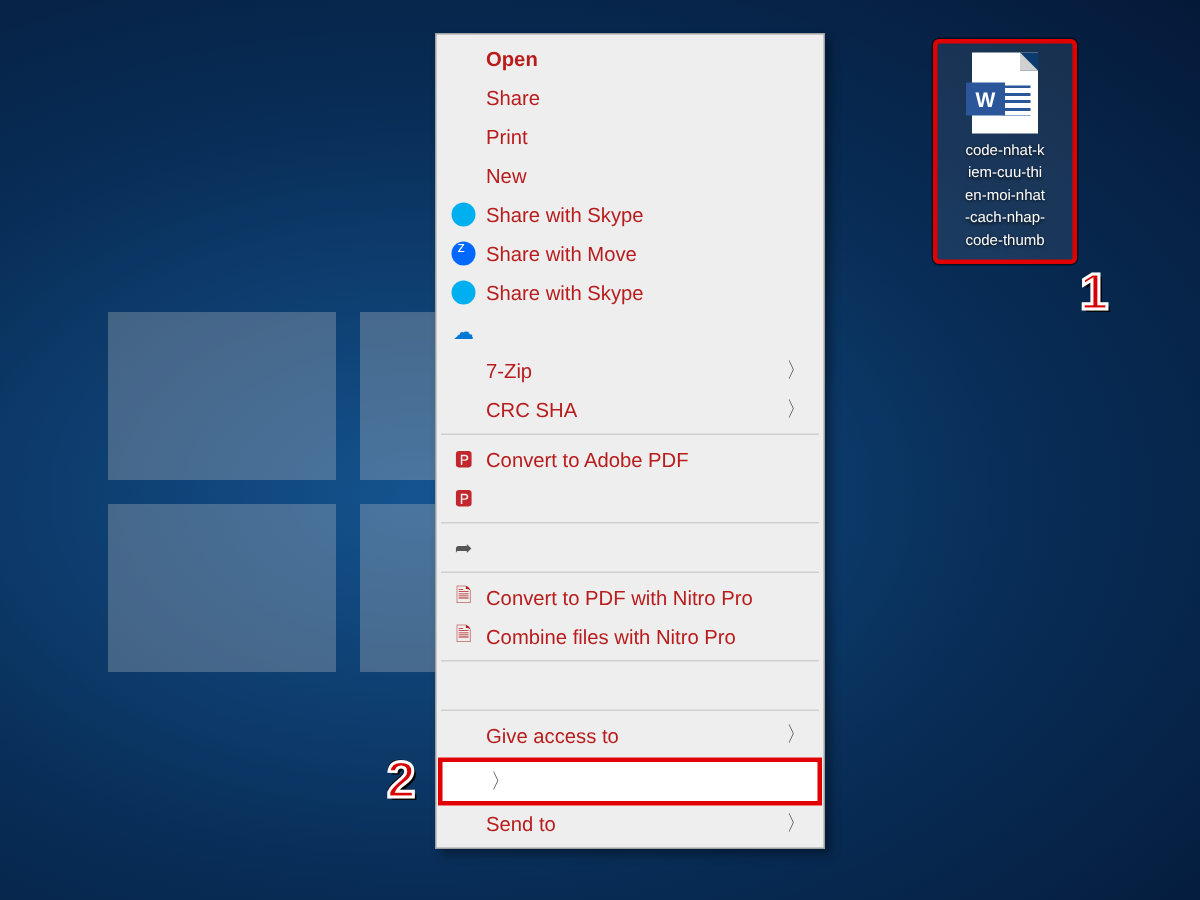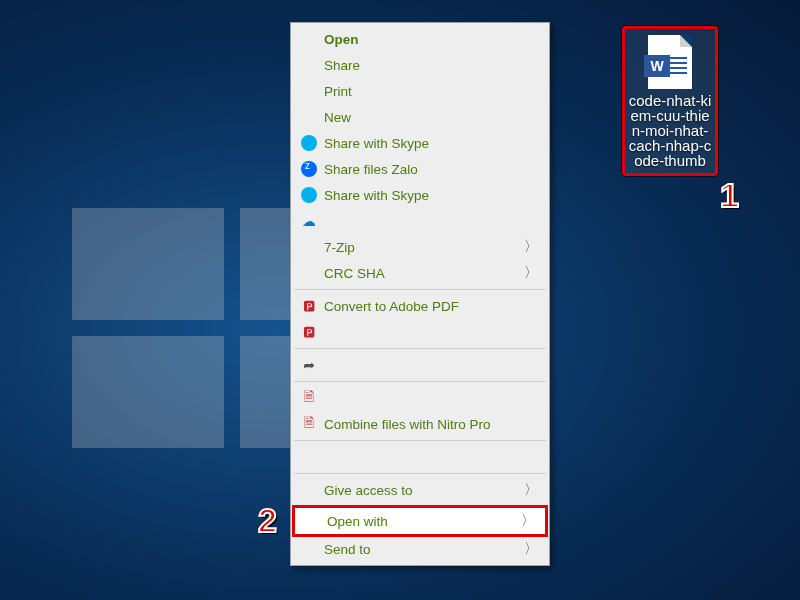--- a/index.html
+++ b/index.html
@@ -88,24 +88,24 @@
   .file-icon .lines {
     position: absolute;
     right: 5px;
     top: 22px;
     width: 18px;
     height: 20px;
     background: repeating-linear-gradient(#2b579a 0 2px, transparent 2px 5px);
   }
   .file-label {
     color: #fff;
-    font-size: 15px;
+    font-size: 10px;
     line-height: 15px;
     text-shadow: 0 1px 2px rgba(0,0,0,0.8);
-    padding: 0 3px;
+    padding: 0 18px;
     word-break: break-all;
   }
 
   
   .context-menu {
     position: absolute;
     left: 290px;
     top: 22px;
     width: 260px;
     background: #eeeeee;
@@ -126,21 +126,21 @@
     width: 22px;
     height: 18px;
     display: flex;
     align-items: center;
     justify-content: center;
     margin-right: 4px;
   }
   .menu-item .lbl {
     flex: 1;
     font-size: 13.5px;
-    color: #4d7c0f;
+    color: #b91c1c;
     white-space: nowrap;
   }
   .menu-item.bold .lbl { font-weight: 600; }
   .menu-item .arrow {
     font-size: 14px;
     color: #555;
   }
   .menu-sep {
     height: 1px;
     background: #cfcfcf;
@@ -223,21 +223,21 @@
   <div class="menu-item">
     <span class="ico">
         <span class="dot skype"></span>
       </span>
     <span class="lbl">Share with Skype</span>
   </div>
   <div class="menu-item">
     <span class="ico">
         <span class="dot zalo"></span>
       </span>
-    <span class="lbl">Share files Zalo</span>
+    <span class="lbl">Share with Move</span>
   </div>
   <div class="menu-item">
     <span class="ico">
         <span class="dot skype"></span>
       </span>
     <span class="lbl">Share with Skype</span>
   </div>
   <div class="menu-item">
     <span class="ico cloud">☁</span>
   </div>
@@ -265,20 +265,21 @@
   <div class="menu-sep"></div>
 
   <div class="menu-item">
     <span class="ico share">➦</span>
   </div>
 
   <div class="menu-sep"></div>
 
   <div class="menu-item">
     <span class="ico nitro">🗎</span>
+    <span class="lbl">Convert to PDF with Nitro Pro</span>
   </div>
   <div class="menu-item">
     <span class="ico nitro">🗎</span>
     <span class="lbl">Combine files with Nitro Pro</span>
   </div>
 
   <div class="menu-sep"></div>
 
   <div class="menu-item" style="visibility:hidden">
     <span class="ico"></span>
@@ -304,18 +305,17 @@
       <span class="lbl">Send to</span>
     <span class="arrow">〉</span>
   </div>
 
 </div>
 
 <div class="dim-overlay"></div>
 
 <div class="menu-item highlight">
   <span class="ico"></span>
-  <span class="lbl">Open with</span>
   <span class="arrow">〉</span>
 </div>
 
 <div class="anno-num anno-1">1</div>
 <div class="anno-num anno-2">2</div>
 
 </body></html>

